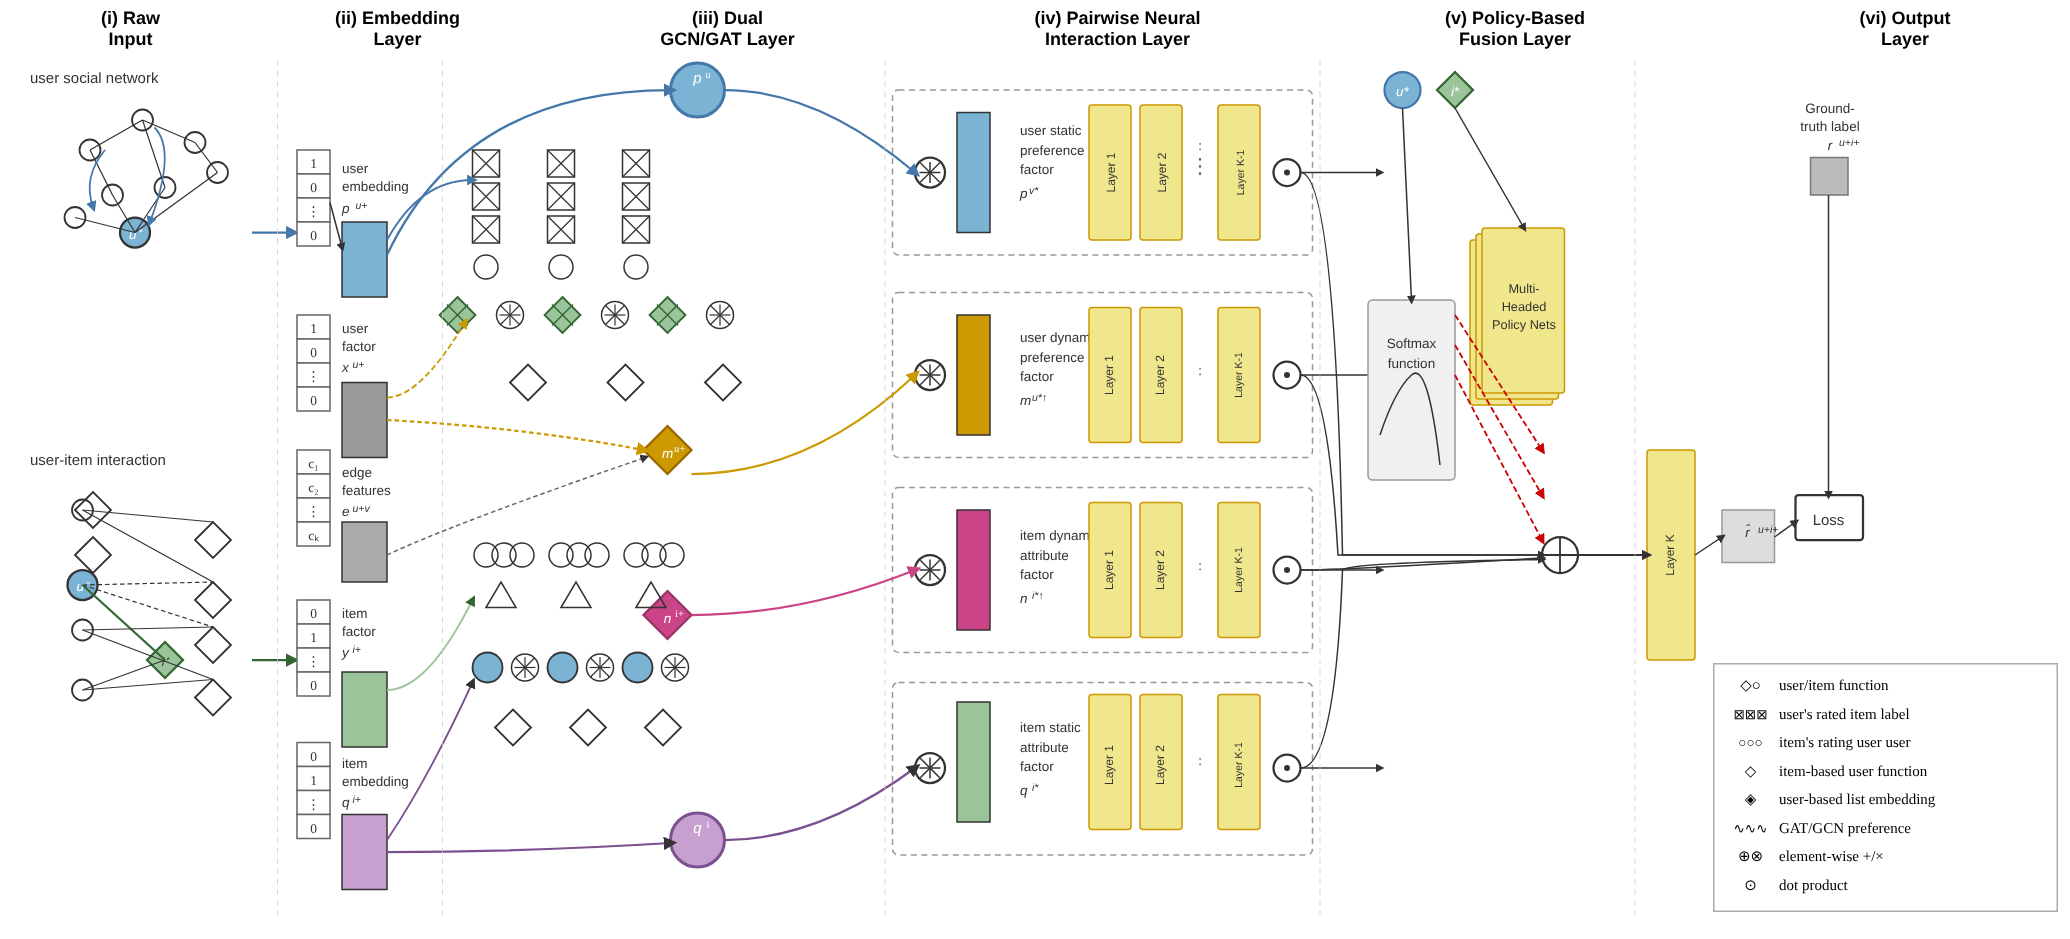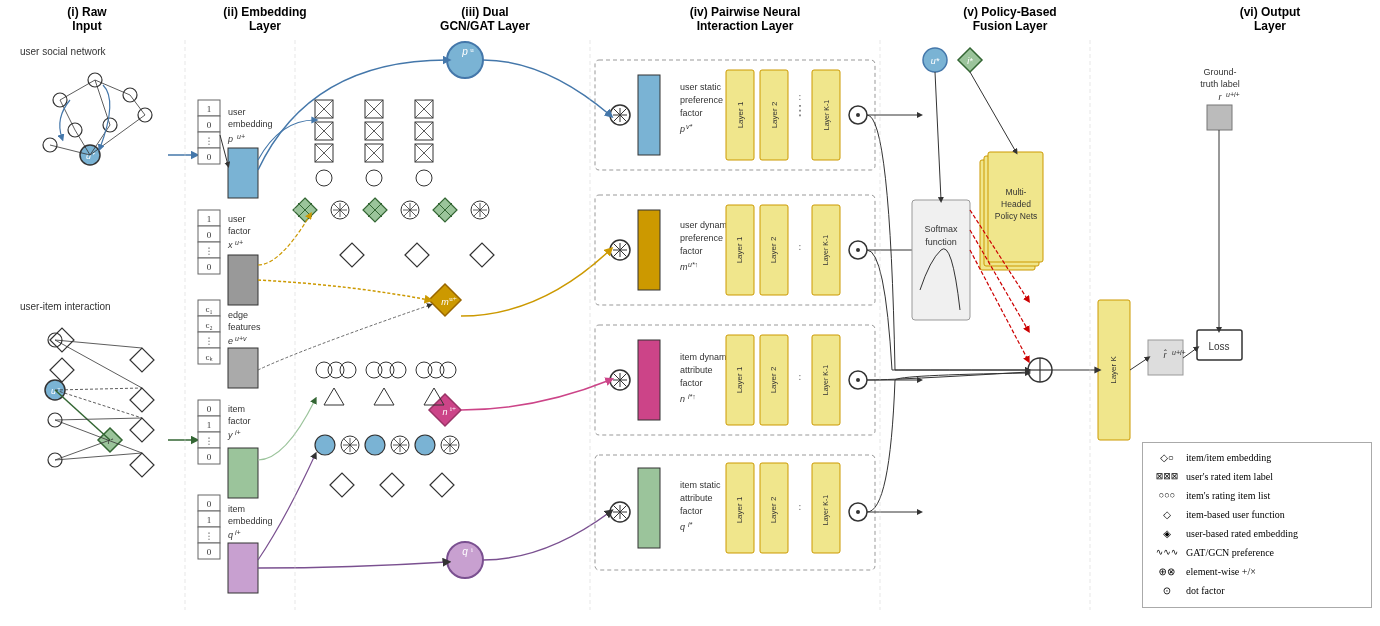--- a/index.html
+++ b/index.html
@@ -568,45 +568,45 @@
     <line x1="295" y1="40" x2="295" y2="610" stroke="#ccc" stroke-width="0.5" stroke-dasharray="4,3"></line>
     <line x1="590" y1="40" x2="590" y2="610" stroke="#ccc" stroke-width="0.5" stroke-dasharray="4,3"></line>
     <line x1="880" y1="40" x2="880" y2="610" stroke="#ccc" stroke-width="0.5" stroke-dasharray="4,3"></line>
     <line x1="1090" y1="40" x2="1090" y2="610" stroke="#ccc" stroke-width="0.5" stroke-dasharray="4,3"></line>
 
   </svg>
 
   <div class="legend-box" style="position:absolute; right:8px; bottom:18px; border:1px solid #aaa; padding:6px 10px; background:#fff; font-size:10px; width:230px;">
     <div class="legend-item">
       <span class="legend-icon">◇○</span>
-      <span>item/item embedding</span>
+      <span>user/item function</span>
     </div>
     <div class="legend-item">
       <span class="legend-icon" style="font-size:9px;">⊠⊠⊠</span>
       <span>user's rated item label</span>
     </div>
     <div class="legend-item">
       <span class="legend-icon" style="font-size:9px;">○○○</span>
-      <span>item's rating item list</span>
+      <span>item's rating user user</span>
     </div>
     <div class="legend-item">
       <span class="legend-icon">◇</span>
       <span>item-based user function</span>
     </div>
     <div class="legend-item">
       <span class="legend-icon">◈</span>
-      <span>user-based rated embedding</span>
+      <span>user-based list embedding</span>
     </div>
     <div class="legend-item">
       <span class="legend-icon" style="font-size:9px;">∿∿∿</span>
       <span>GAT/GCN preference</span>
     </div>
     <div class="legend-item">
       <span class="legend-icon">⊕⊗</span>
       <span>element-wise +/×</span>
     </div>
     <div class="legend-item">
       <span class="legend-icon">⊙</span>
-      <span>dot factor</span>
+      <span>dot product</span>
     </div>
   </div>
 
 </div>
 
 </body></html>

